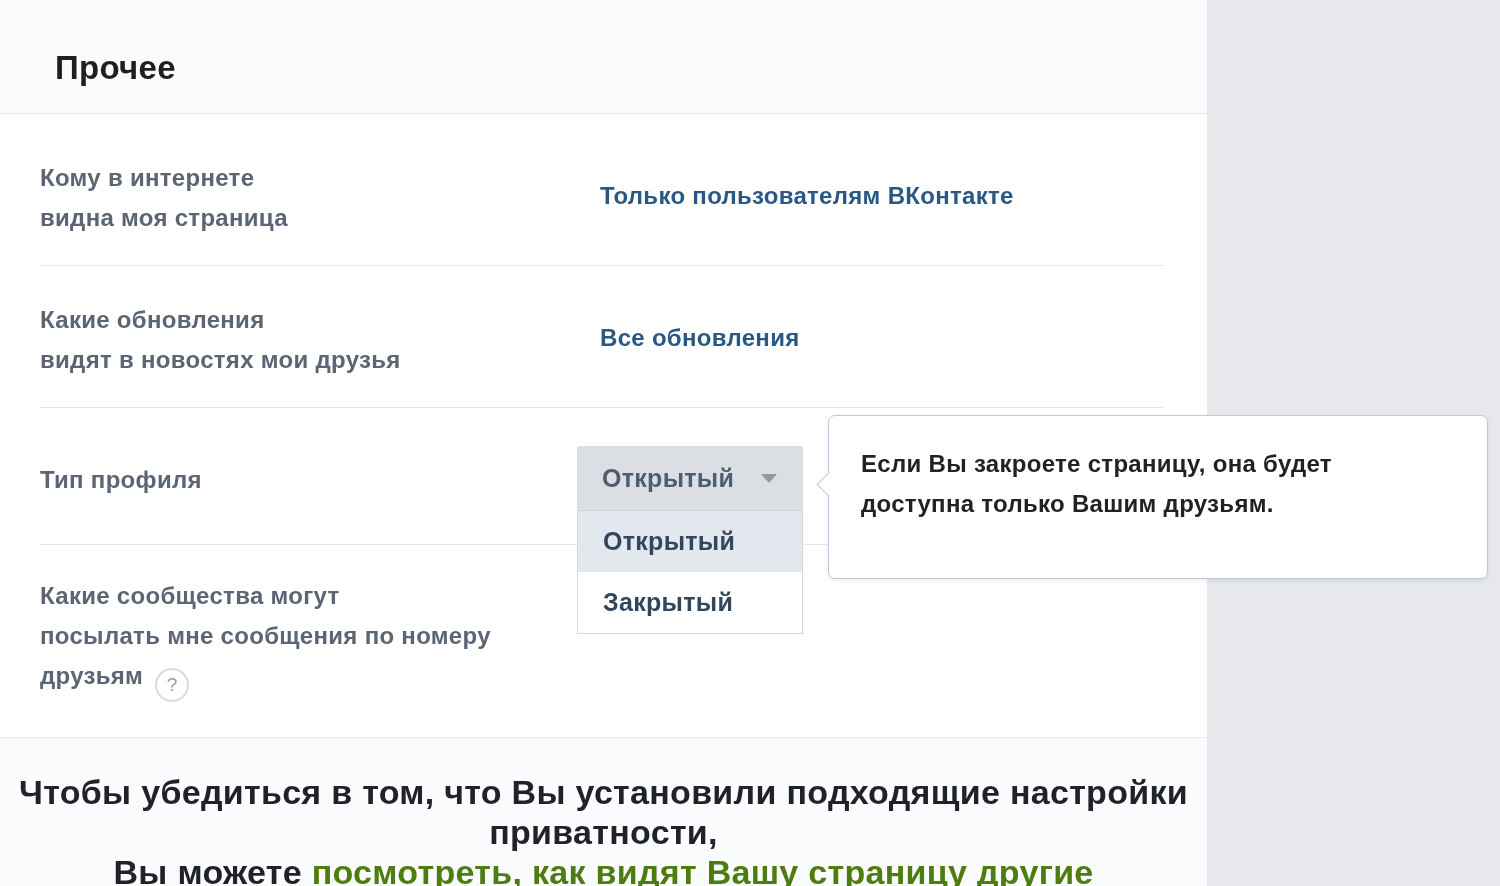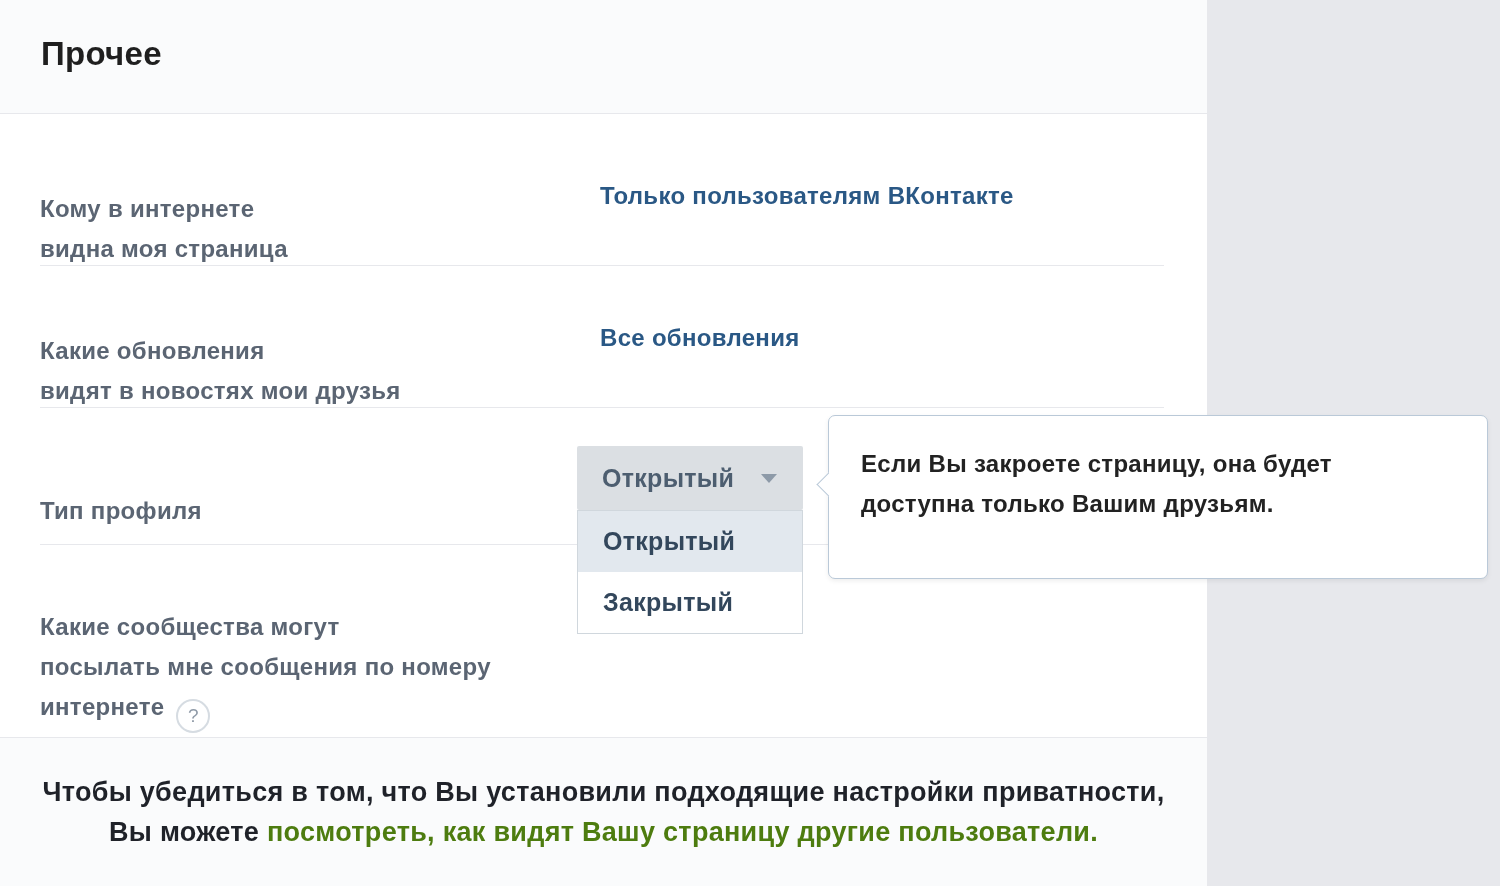--- a/index.html
+++ b/index.html
@@ -20,29 +20,28 @@
   }
   .panel-header {
     position: absolute; left: 0; top: 0;
     width: 1207px; height: 114px;
     background: #fafbfc;
     border-bottom: 1px solid #e7e8ec;
     box-sizing: border-box;
   }
   .title {
     position: absolute; left: 40px; top: 34px;
-    margin: 1px;
+    margin: 15px;
     font-size: 33px; font-weight: 700; color: #1f1f1f;
   }
 
   .row-label {
     position: absolute; left: 40px;
     font-size: 24px; font-weight: 700; color: #5b6573;
     line-height: 40px;
-    margin-top: 31px;
   }
   .r1 { top: 158px; }
   .r2 { top: 300px; }
   .r3 { top: 460px; }
   .r4 { top: 576px; }
 
   .row-value {
     position: absolute; left: 600px;
     font-size: 24px; font-weight: 700; color: #2a5885;
     text-decoration: none; cursor: pointer; text-align: center;
@@ -136,21 +135,21 @@
 
   
   .footer {
     position: absolute; left: 0; top: 737px;
     width: 1207px; height: 149px;
     background: #fafbfc;
     border-top: 1px solid #e7e8ec;
     box-sizing: border-box;
     text-align: center;
     padding-top: 34px;
-    font-size: 27px; font-weight: 700; color: #1f2229;
+    font-size: 34px; font-weight: 700; color: #1f2229;
     line-height: 40px;
   }
   .footer-link { color: #4d7c0f; text-decoration: none; cursor: pointer; }
 
   .side-area {
     position: absolute; left: 1208px; top: 0;
     width: 292px; height: 886px;
     background: #e7e8ec;
   }
 </style>
@@ -191,21 +190,21 @@
 
     <div class="dropdown-menu">
       <div class="menu-item selected">Открытый</div>
       <div class="menu-item">Закрытый</div>
     </div>
 
     <div class="row-label r4">
       <div>Какие сообщества могут</div>
       <div>посылать мне сообщения по номеру</div>
       <div>
-        <span>интернете</span><span class="help-icon"><span>?</span></span>
+        <span>друзьям</span><span class="help-icon"><span>?</span></span>
       </div>
     </div>
 
     <div class="footer">
       <div>Чтобы убедиться в том, что Вы установили подходящие настройки приватности,</div>
       <div><span>Вы можете </span><a class="footer-link">посмотреть, как видят Вашу страницу другие пользователи.</a></div>
     </div>
 
   </div>
 

